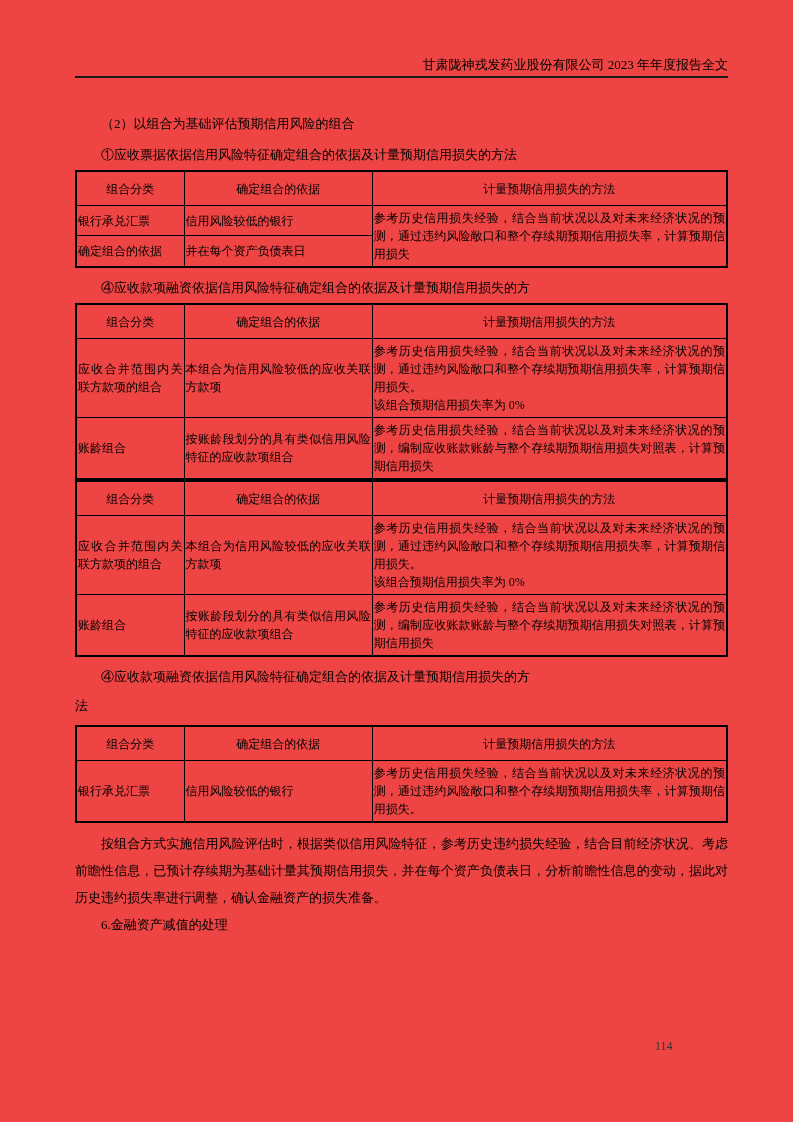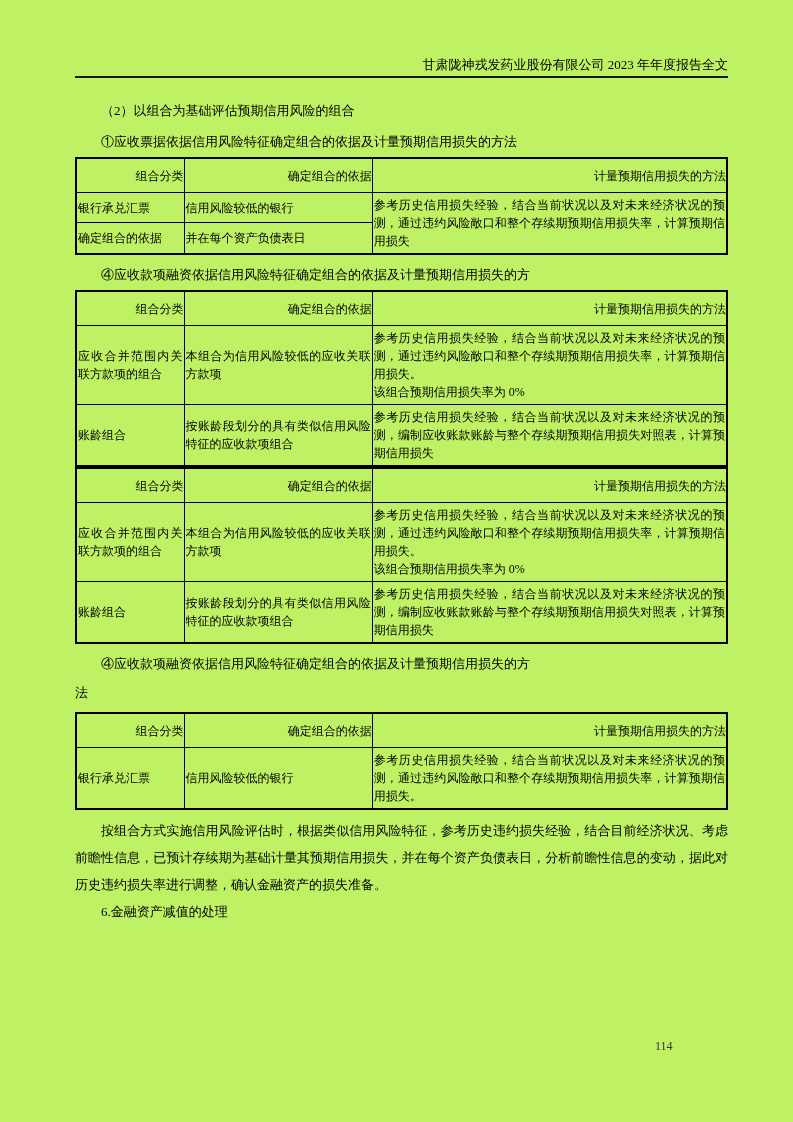--- a/index.html
+++ b/index.html
@@ -1,39 +1,39 @@
 <!DOCTYPE html>
 <html lang="zh"><head>
 <meta charset="utf-8">
 <style>
   html,body{margin:0;padding:0;background:#888;}
   .page{
     position:relative;
     width:793px;height:1122px;
-    background:#bef264;
+    background:#ef4444;
     margin:0 auto;
     font-family:"Liberation Serif","DejaVu Serif",serif;
     color:#000;
     overflow:hidden;
     box-sizing:border-box;
   }
   .content{
     position:absolute;
     left:75px;top:57px;
     width:653px;
   }
   .doc-header{
     text-align:right;
     font-size:13px;
     line-height:15px;
     padding-bottom:4px;
     border-bottom:2px solid #1a1a1a;
   }
   .heading{
-    margin-top:21px;
+    margin-top:34px;
     font-size:13px;
     line-height:23px;
     text-indent:2em;
   }
   .para{
     font-size:13px;
     line-height:23px;
     text-indent:2em;
     text-align:justify;
     margin:0;
@@ -53,24 +53,24 @@
     width:100%;
     border-collapse:collapse;
     border:2px solid #000;
     table-layout:fixed;
     font-size:12px;
     line-height:18px;
   }
   table.credit th{
     border:1px solid #000;
     font-weight:normal;
-    text-align:right;
+    text-align:center;
     vertical-align:middle;
     height:29px;
-    padding:2px 0;
+    padding:2px 8px;
   }
   table.credit td{
     border:1px solid #000;
     vertical-align:middle;
     padding:3px 1px;
     text-align:justify;
   }
   td.cell-method{
     white-space:pre-line;
   }

